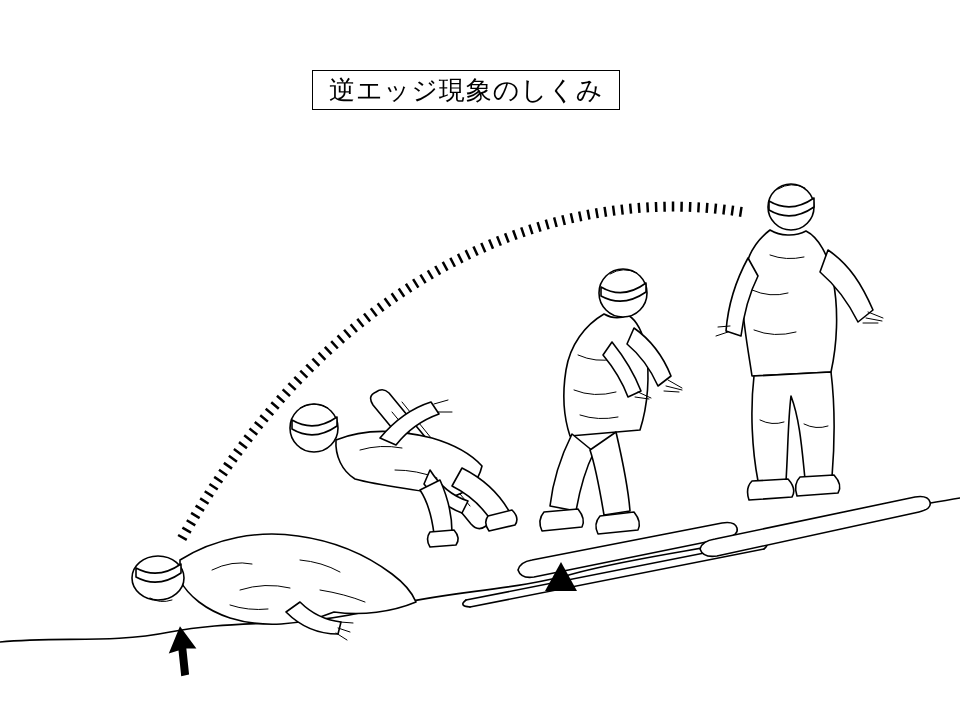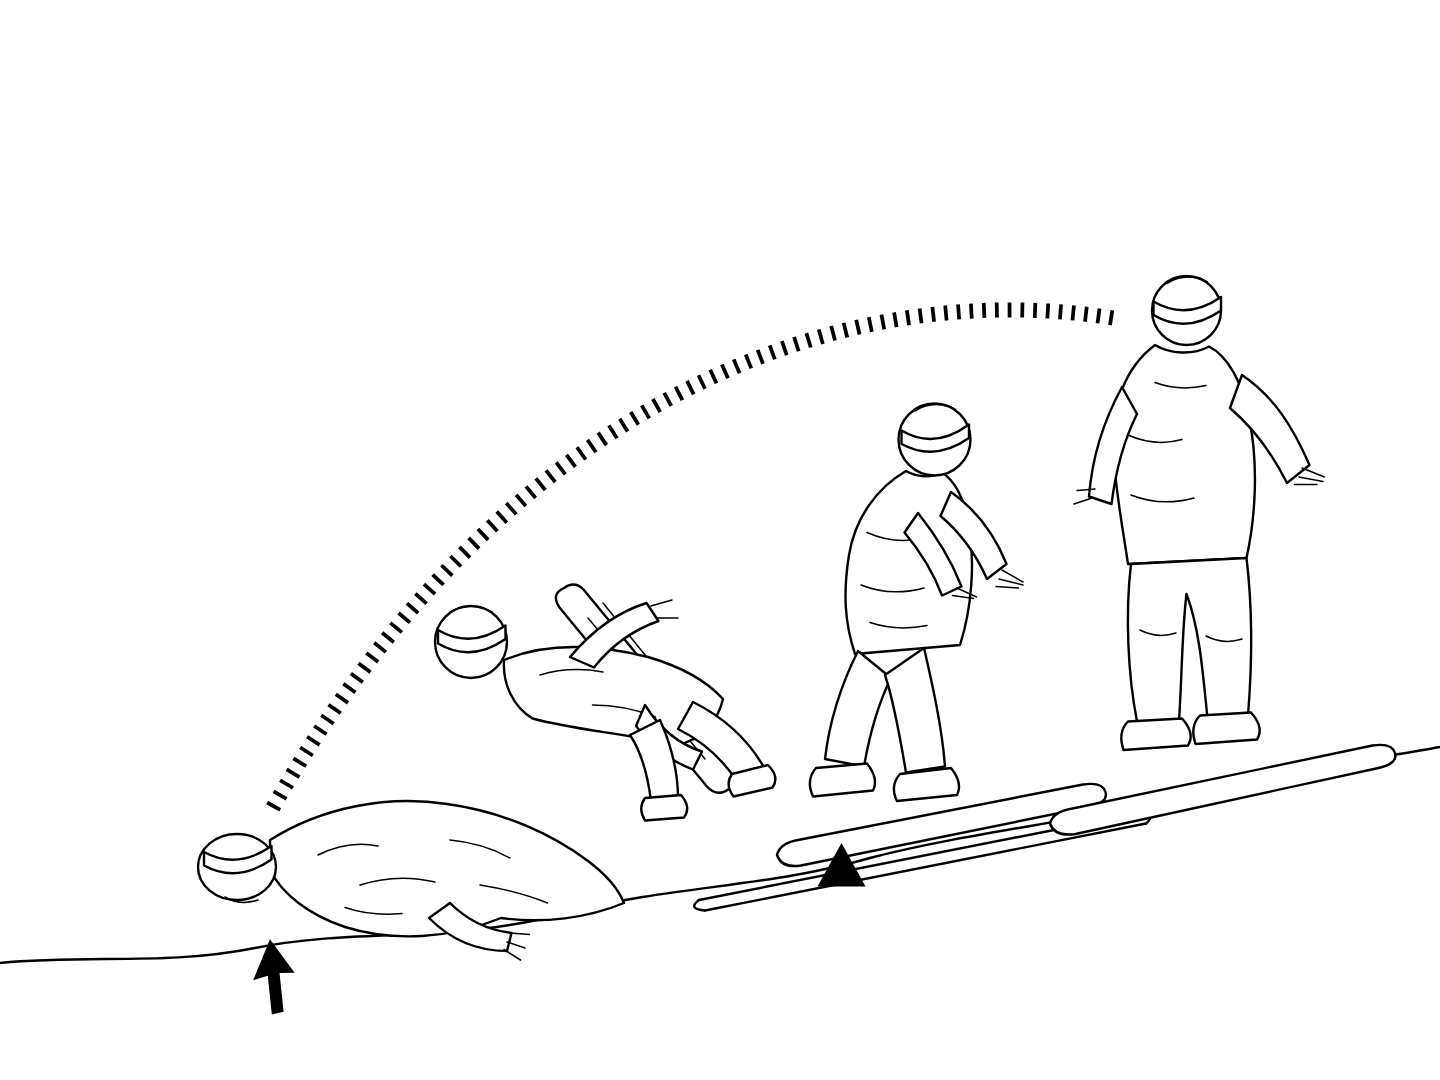--- a/index.html
+++ b/index.html
@@ -142,14 +142,17 @@
     </g>
 
     <polygon class="solid" points="561,562 545,591 577,591"></polygon>
 
     <g transform="rotate(-6 183 655)">
       <path class="solid" d="M 179 676 L 179 650 L 169 652 L 183 626 L 197 650 L 187 649 L 187 675 Z"></path>
     </g>
 
   </svg>
 
+  <div class="title-box">
+    <span>逆エッジ現象のしくみ</span>
+  </div>
 
 </div>
 
 </body></html>

